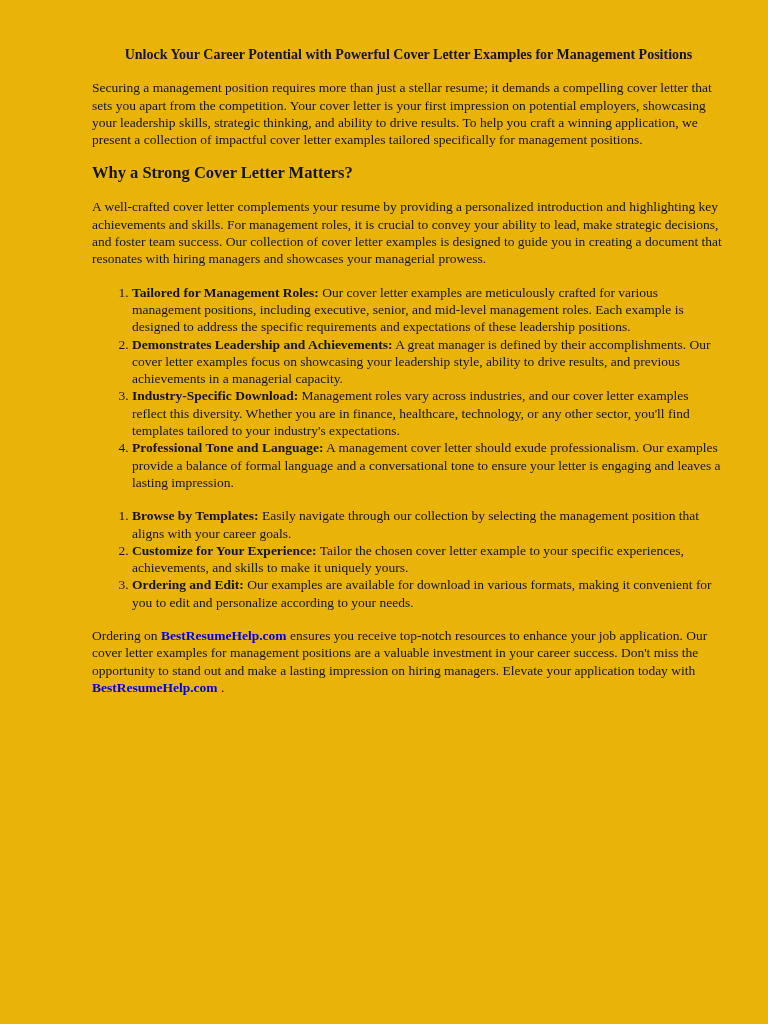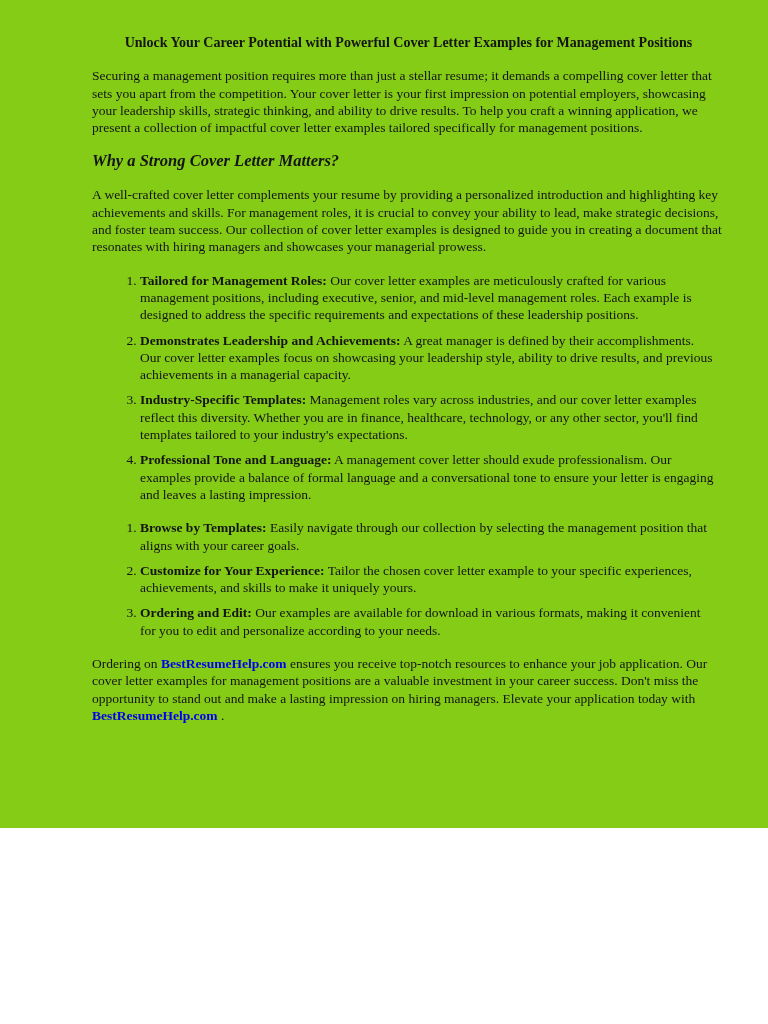--- a/index.html
+++ b/index.html
@@ -1,49 +1,48 @@
 <!DOCTYPE html>
 <html style="--link-color: #0000EE; --text-color: #141414;"><head>
 <meta charset="utf-8">
 <style>
   :root { --link-color: #0000EE; --text-color: #141414; }
   * { box-sizing: border-box; }
   html, body { margin: 0; padding: 0; background: #ffffff; }
   .page {
     width: 768px;
-    height: 828px;
-    background: #84cc16;
-    padding: 34px 43px 40px 92px;
+    height: 1024px;
+    background: #eab308;
+    padding: 46px 43px 40px 92px;
     font-family: "Liberation Serif", "DejaVu Serif", serif;
     font-size: 13.5px;
     line-height: 17.3px;
     color: var(--text-color);
     overflow: hidden;
   }
   .doc-title {
     font-size: 14px;
     font-weight: bold;
     text-align: center;
     white-space: nowrap;
     margin: 0 0 16px 0;
   }
   .para { margin: 8px 0; }
   .section-heading {
     font-size: 16.5px;
     font-weight: bold;
     line-height: 18px;
     margin: 16px 0;
-    font-style: italic;
   }
   ol.doc-list {
     margin: 16px 0;
     padding-left: 40px;
     list-style-type: decimal;
   }
-  ol.doc-list li { margin: 8px; padding: 0; }
+  ol.doc-list li { margin: 0; padding: 0; }
   .lead { font-weight: bold; }
   a.doc-link {
     color: var(--link-color);
     font-weight: bold;
     text-decoration: none;
     cursor: pointer;
     text-align: right;
   }
 </style>
 </head>
@@ -61,21 +60,21 @@
 
 
   <ol class="doc-list">
     <li>
       <span class="lead">Tailored for Management Roles:</span><span> Our cover letter examples are meticulously crafted for various management positions, including executive, senior, and mid-level management roles. Each example is designed to address the specific requirements and expectations of these leadership positions.</span>
     </li>
     <li>
       <span class="lead">Demonstrates Leadership and Achievements:</span><span> A great manager is defined by their accomplishments. Our cover letter examples focus on showcasing your leadership style, ability to drive results, and previous achievements in a managerial capacity.</span>
     </li>
     <li>
-      <span class="lead">Industry-Specific Templates:</span><span> Management roles vary across industries, and our cover letter examples reflect this diversity. Whether you are in finance, healthcare, technology, or any other sector, you'll find templates tailored to your industry's expectations.</span>
+      <span class="lead">Industry-Specific Download:</span><span> Management roles vary across industries, and our cover letter examples reflect this diversity. Whether you are in finance, healthcare, technology, or any other sector, you'll find templates tailored to your industry's expectations.</span>
     </li>
     <li>
       <span class="lead">Professional Tone and Language:</span><span> A management cover letter should exude professionalism. Our examples provide a balance of formal language and a conversational tone to ensure your letter is engaging and leaves a lasting impression.</span>
     </li>
   </ol>
 
 
   <ol class="doc-list">
     <li>
       <span class="lead">Browse by Templates:</span><span> Easily navigate through our collection by selecting the management position that aligns with your career goals.</span>

